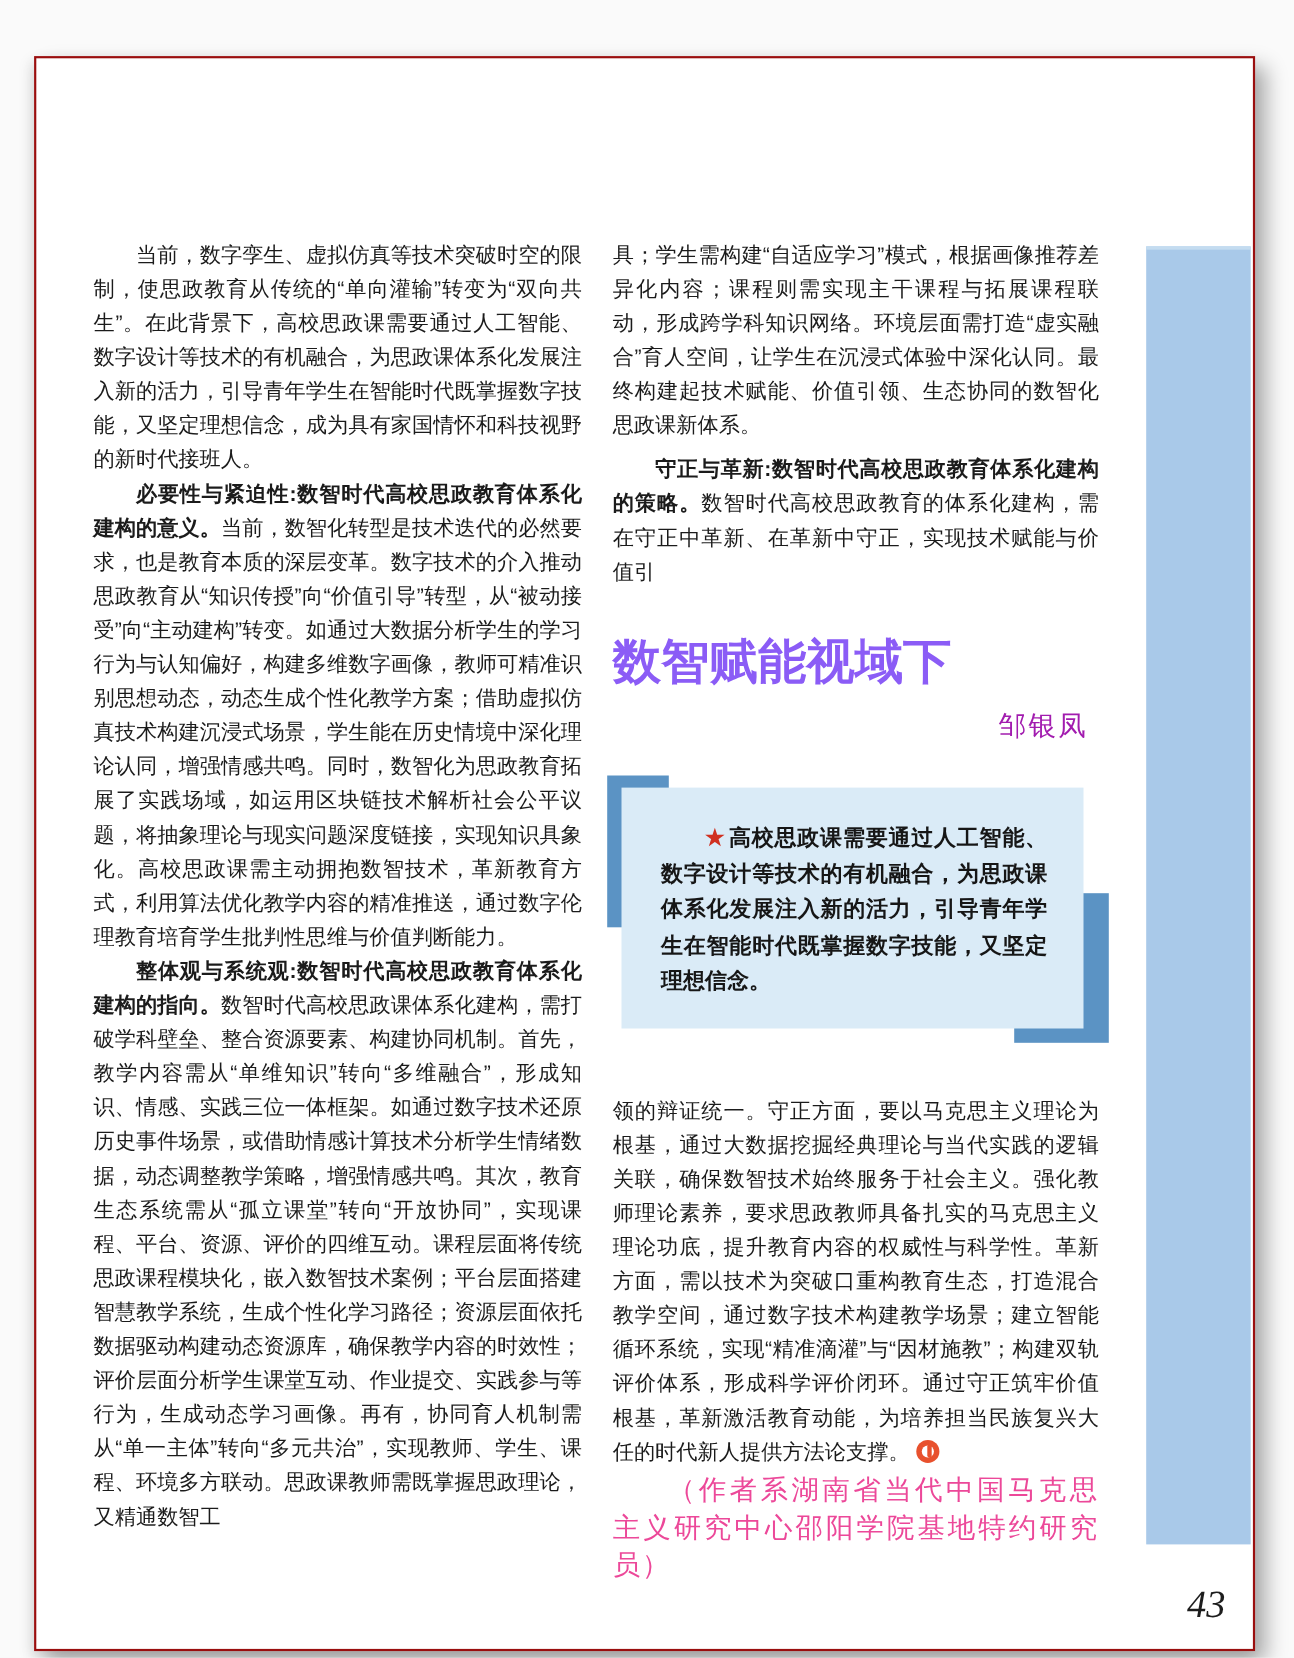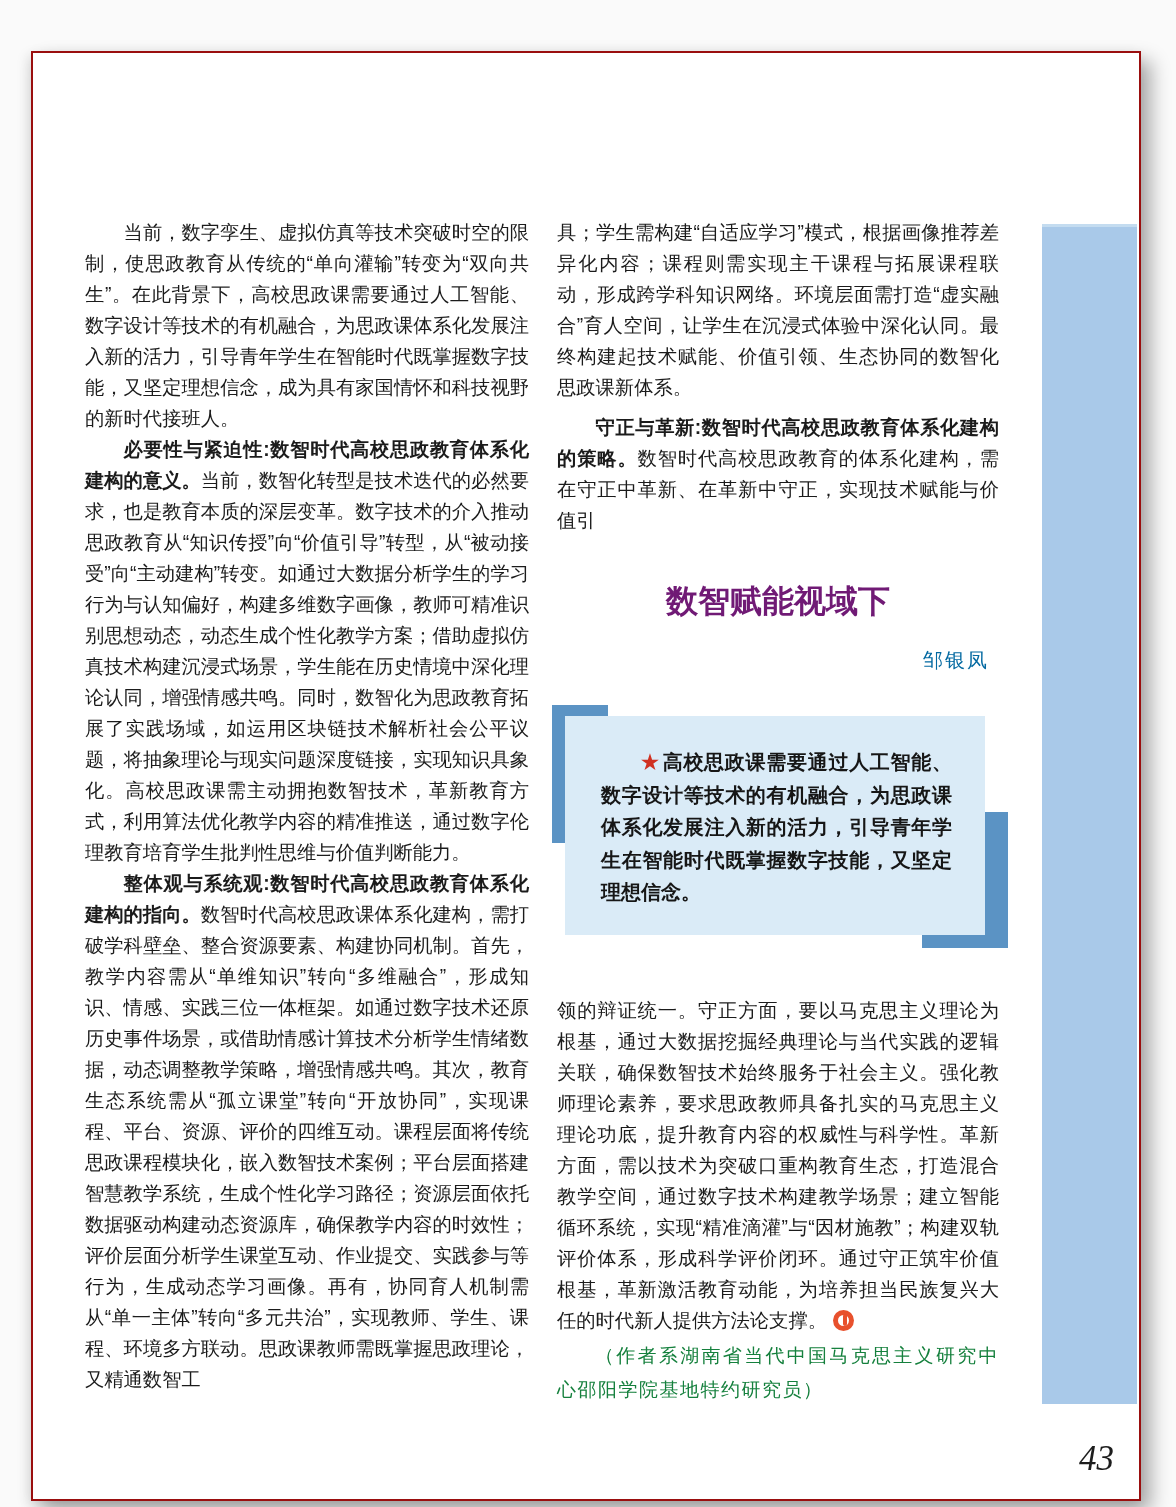--- a/index.html
+++ b/index.html
@@ -36,30 +36,30 @@
   }
   .col-left  { left:52px;  width:444px; }
   .col-right { left:524px; width:442px; }
   .col p { margin:0; text-indent:2em; }
   .col p.noindent { text-indent:0; }
   .lead { font-weight:bold; }
   .p2r { margin-top:9px !important; }
 
   
   .title-block {
-    margin-top:36px; text-align:center;
+    margin-top:36px; text-align:left;
     font-family:"Liberation Serif", serif;
-    font-weight:bold; color:#701a75;
-    font-size:32px; line-height:59px;
+    font-weight:bold; color:#8b5cf6;
+    font-size:44px; line-height:59px;
     word-break:keep-all; white-space:nowrap;
   }
   .author {
     margin-top:14px; text-align:right; padding-right:10px;
     font-family:"Liberation Serif", serif;
-    font-size:20px; letter-spacing:2px; color:#0369a1;
+    font-size:25px; letter-spacing:2px; color:#a21caf;
   }
 
   
   .quote-wrap { position:relative; margin-top:40px; margin-left:8px; width:420px; }
   .q-accent-tl {
     position:absolute; left:-13px; top:-11px;
     width:56px; height:138px; background:#5b93c4;
   }
   .q-accent-br {
     position:absolute; right:-23px; bottom:-13px;
@@ -87,21 +87,21 @@
   }
   .end-mark::after {
     content:""; position:absolute; left:10px; top:4px;
     width:4px; height:12px; background:#e8512d; border-radius:2px;
   }
 
   
   .note {
     margin-top:3px !important;
     font-family:"Liberation Serif", serif;
-    font-size:19px; line-height:34px; letter-spacing:1.5px; color:#15803d;
+    font-size:25px; line-height:34px; letter-spacing:1.5px; color:#ec4899;
   }
 
   
   .page-num {
     position:absolute; right:25px; bottom:20px;
     font-family:"Liberation Serif", serif; font-style:italic;
     font-size:35px; color:#1d1d1d;
   }
 </style>
 </head>

